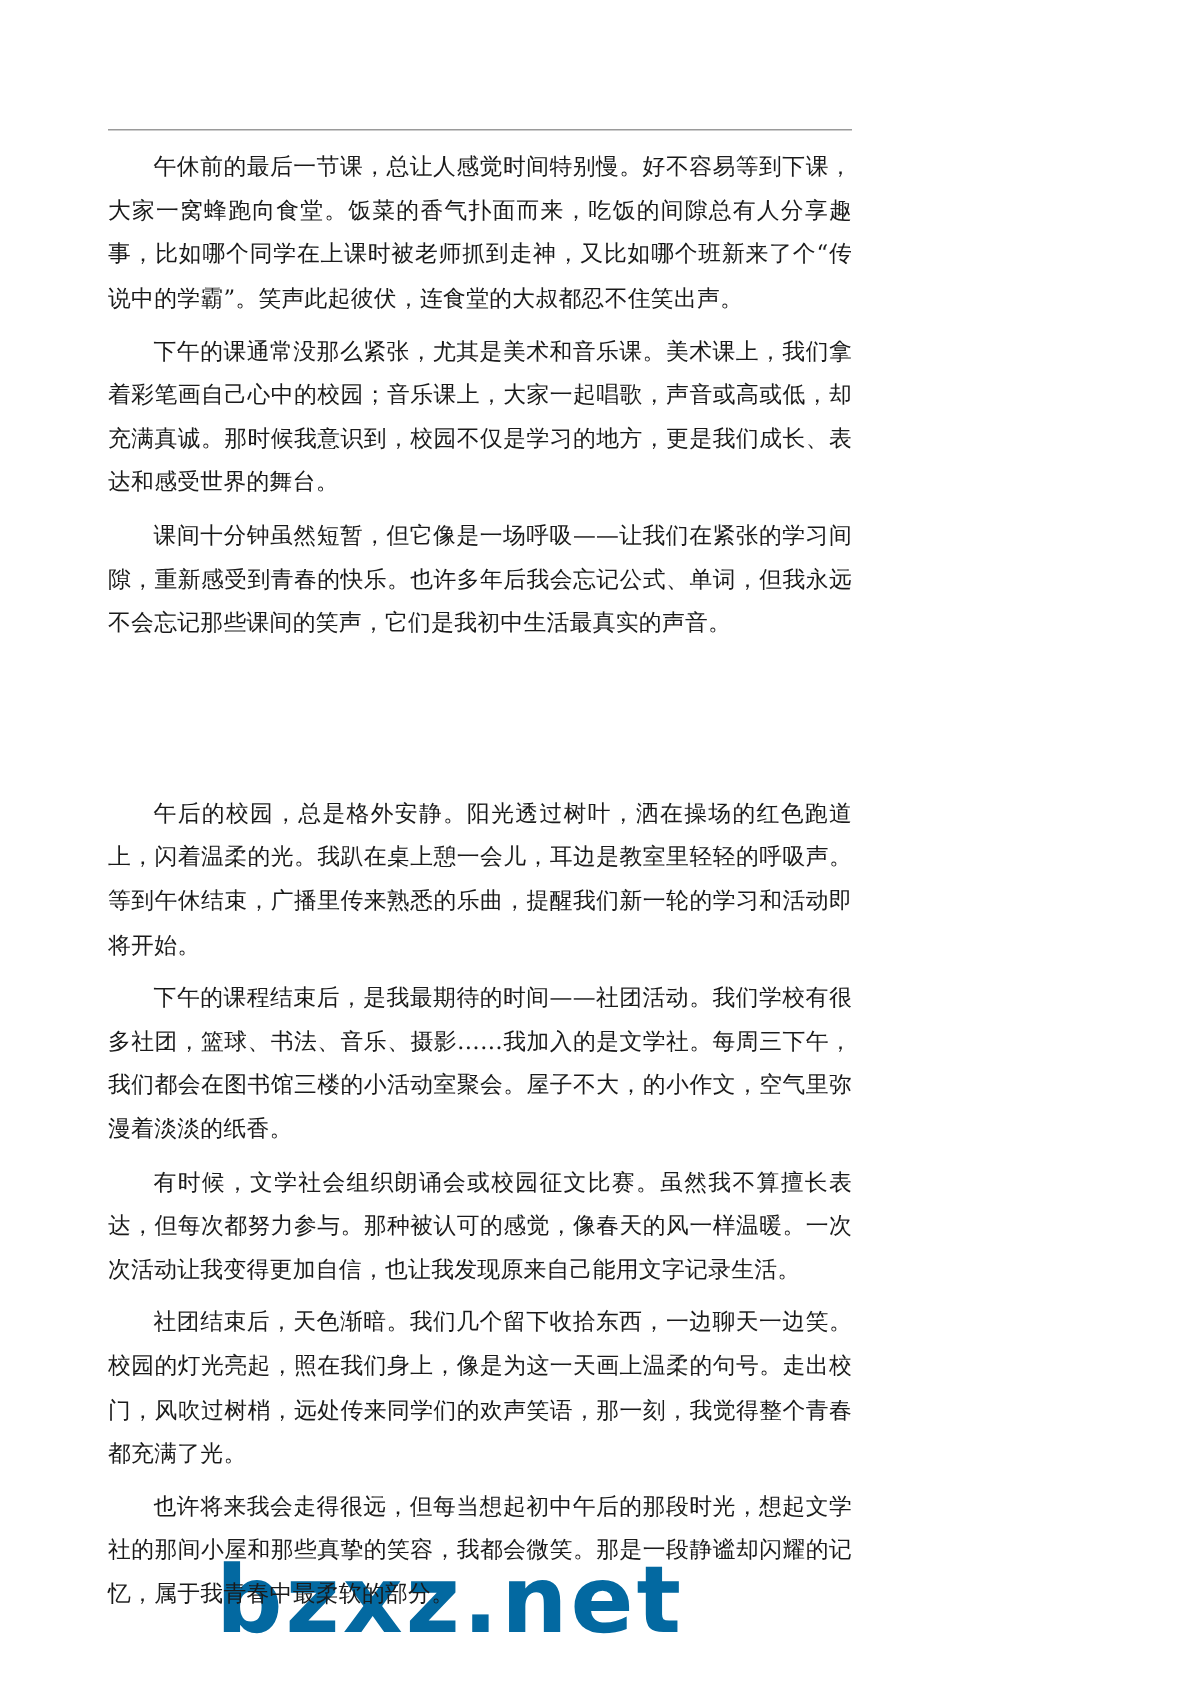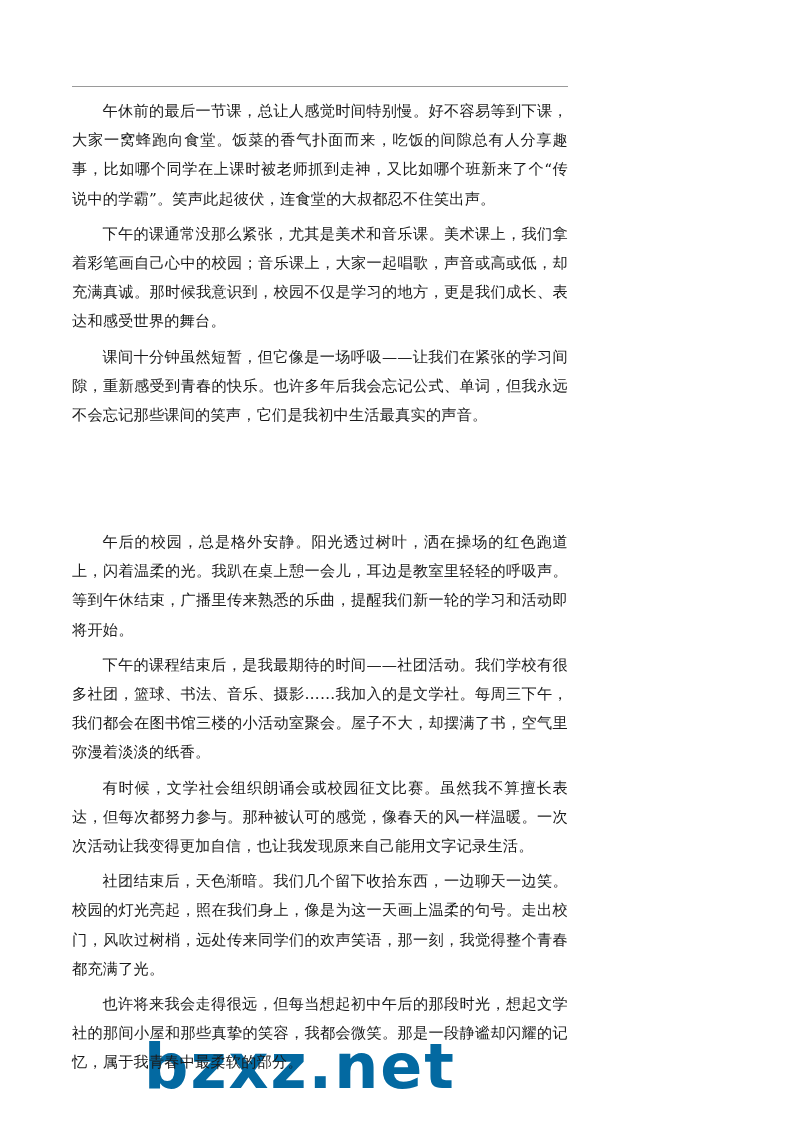--- a/index.html
+++ b/index.html
@@ -107,21 +107,21 @@
       <p class="para">课间十分钟虽然短暂，但它像是一场呼吸——让我们在紧张的学习间隙，重新感受到青春的快乐。也许多年后我会忘记公式、单词，但我永远不会忘记那些课间的笑声，它们是我初中生活最真实的声音。</p>
     </div>
 
     <div class="section-gap"></div>
 
 
     <div class="block-gap"></div>
 
     <div class="article-section">
       <p class="para">午后的校园，总是格外安静。阳光透过树叶，洒在操场的红色跑道上，闪着温柔的光。我趴在桌上憩一会儿，耳边是教室里轻轻的呼吸声。等到午休结束，广播里传来熟悉的乐曲，提醒我们新一轮的学习和活动即将开始。</p>
-      <p class="para">下午的课程结束后，是我最期待的时间——社团活动。我们学校有很多社团，篮球、书法、音乐、摄影……我加入的是文学社。每周三下午，我们都会在图书馆三楼的小活动室聚会。屋子不大，却摆满了书，空气里弥漫着淡淡的纸香。</p>
+      <p class="para">下午的课程结束后，是我最期待的时间——社团活动。我们学校有很多社团，篮球、书法、音乐、摄影……我加入的是文学社。每周三下午，我们都会在图书馆三楼的小活动室聚会。屋子不大，的小作文，空气里弥漫着淡淡的纸香。</p>
       <p class="para">有时候，文学社会组织朗诵会或校园征文比赛。虽然我不算擅长表达，但每次都努力参与。那种被认可的感觉，像春天的风一样温暖。一次次活动让我变得更加自信，也让我发现原来自己能用文字记录生活。</p>
       <p class="para">社团结束后，天色渐暗。我们几个留下收拾东西，一边聊天一边笑。校园的灯光亮起，照在我们身上，像是为这一天画上温柔的句号。走出校门，风吹过树梢，远处传来同学们的欢声笑语，那一刻，我觉得整个青春都充满了光。</p>
       <p class="para">也许将来我会走得很远，但每当想起初中午后的那段时光，想起文学社的那间小屋和那些真挚的笑容，我都会微笑。那是一段静谧却闪耀的记忆，属于我青春中最柔软的部分。</p>
     </div>
 
   </div>
 
   <div class="watermark">bzxz.net</div>
 
   <div class="bottom-rule"></div>

